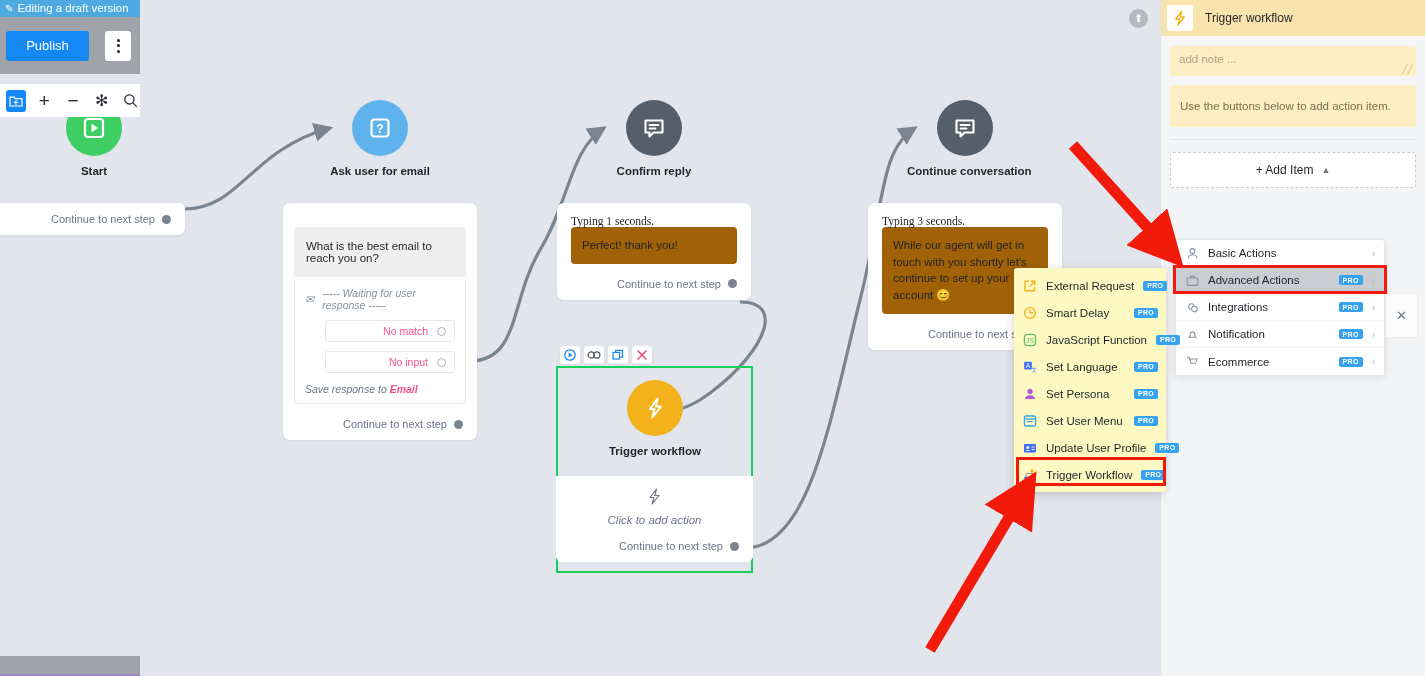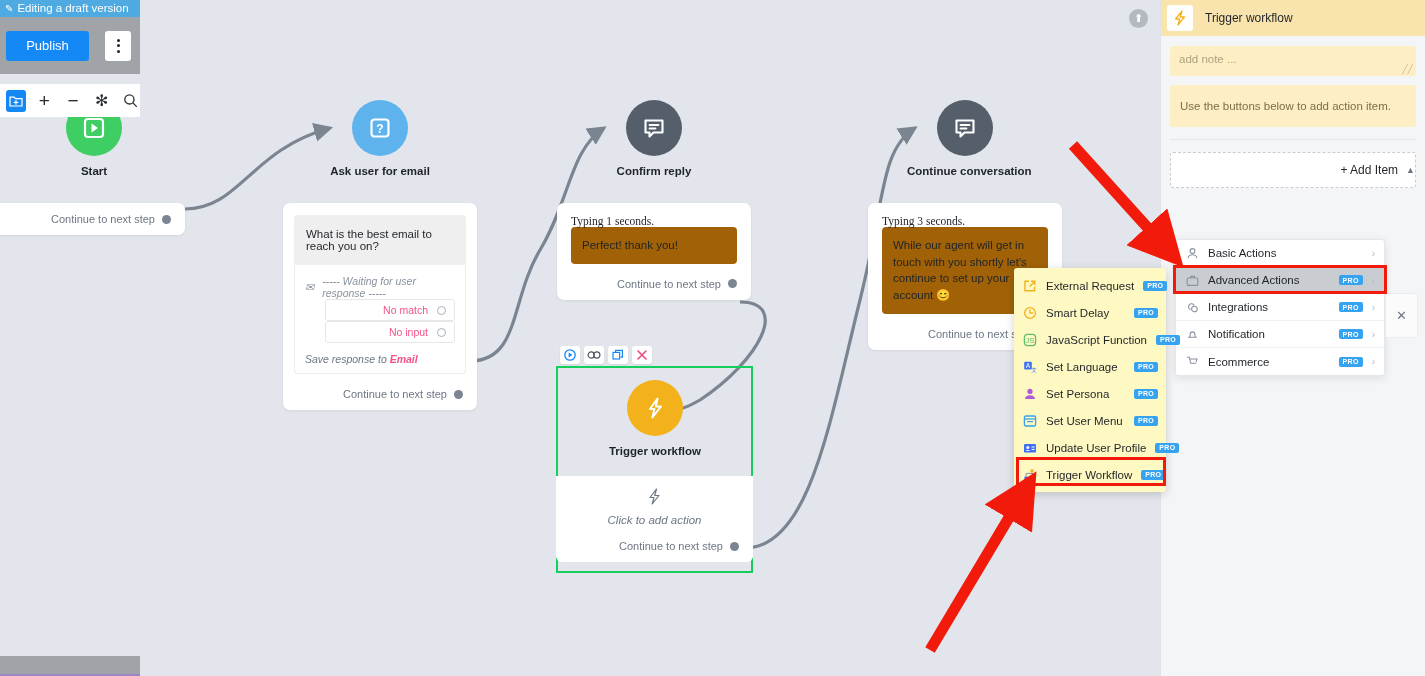--- a/index.html
+++ b/index.html
@@ -103,21 +103,21 @@
 
   
   .ask-q {
     background: #efefef; border-radius: 4px 4px 0 0; padding: 13px 12px;
     font-size: 11.5px; color: #1f2328;
   }
   .ask-body { border: 1px solid #ececec; border-top: none; border-radius: 0 0 4px 4px; padding: 10px 10px 8px 10px; }
   .wait-row { display: flex; align-items: center; gap: 8px; font-size: 10.5px; color: #8a93a0; font-style: italic; }
   .wait-row .mailico { color: #8a93a0; font-size: 11px; }
   .opt-row {
-    border: 1px solid #e7e7e7; border-radius: 3px; margin-top: 0;
+    border: 1px solid #e7e7e7; border-radius: 3px; margin-top: 9px;
     height: 22px; display: flex; align-items: center; justify-content: flex-end;
     gap: 9px; padding-right: 8px; width: 130px; margin-left: auto;
   }
   .opt-row .lbl { font-size: 10.5px; color: #f3538b; }
   .opt-row .ring { width: 9px; height: 9px; border-radius: 50%; border: 1px solid #a8b0bb; }
   .save-line { font-size: 10.5px; color: #6d7785; font-style: italic; margin-top: 10px; }
   .save-line b { color: #f3538b; font-weight: bold; }
 
   
   .sel-wrap { position: absolute; left: 556px; top: 366px; width: 197px; height: 207px; border: 2px solid #15cf5c; }
@@ -171,21 +171,21 @@
     font-size: 11.5px; color: #b0a382; position: relative;
   }
   .note-box .grip { position: absolute; right: 3px; bottom: 2px; color: #c6b894; font-size: 9px; }
   .info-box {
     background: #fdeec4; border-radius: 3px; margin-top: 9px; padding: 15px 10px;
     font-size: 11.5px; color: #7d6f4a;
   }
   .divider { height: 1px; background: #e3e6ea; margin: 12px 0 0 0; }
   .add-item {
     margin-top: 12px; border: 1px dashed #c8ccd2; border-radius: 3px; background: #fff;
-    height: 36px; display: flex; align-items: center; justify-content: flex-end; gap: 8px;
+    height: 36px; display: flex; align-items: center; justify-content: center; gap: 8px;
     font-size: 12px; color: #1f2328; cursor: pointer;
   }
   .add-item .chev { font-size: 9px; color: #6d7785; }
 
   .cat-list {
     position: absolute; left: 1175px; top: 239px; width: 210px;
     background: #fff; border: 1px solid #e3e6ea; border-radius: 3px;
     box-shadow: 0 2px 8px rgba(0,0,0,.10);
   }
   .cat-item {
@@ -245,21 +245,21 @@
 
     <div class="node" style="left:322px; top:100px; width:116px;">
       <div class="node-circle ask">
         <svg width="26" height="26" viewBox="0 0 26 26">
             <rect x="4.5" y="4.5" width="17" height="17" rx="3" fill="none" stroke="#fff" stroke-width="2.2"></rect>
             <text x="13" y="18" font-size="12" font-weight="bold" fill="#fff" text-anchor="middle" font-family="Liberation Sans, sans-serif">?</text>
           </svg>
       </div>
       <div class="node-title">Ask user for email</div>
     </div>
-    <div class="card" style="position:absolute; left:283px; top:193px; width:194px; padding:0 0 10px 0;">
+    <div class="card" style="position:absolute; left:283px; top:193px; width:194px; padding:12px 0 10px 0;">
       <div style="padding:12px 11px 0 11px;">
         <div class="ask-q">What is the best email to reach you on?</div>
         <div class="ask-body">
           <div class="wait-row">
             <span class="mailico">✉</span>
             <span>----- Waiting for user response -----</span>
           </div>
           <div class="opt-row">
             <span class="lbl">No match</span>
             <span class="ring"></span>

